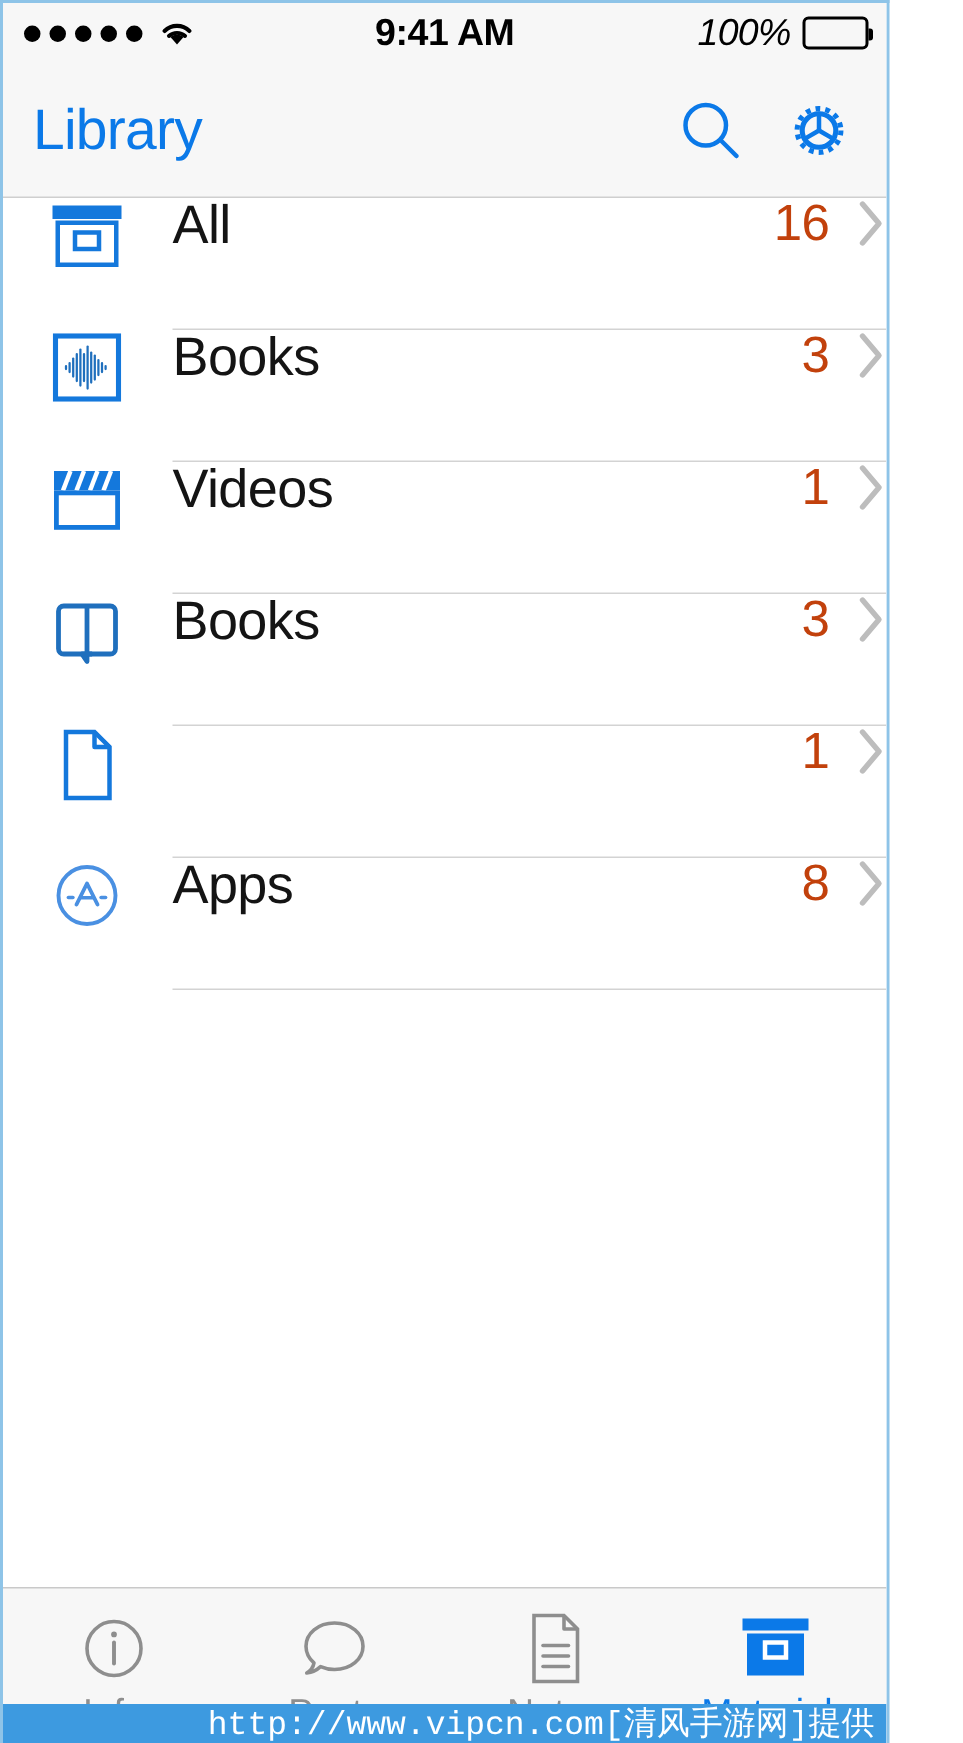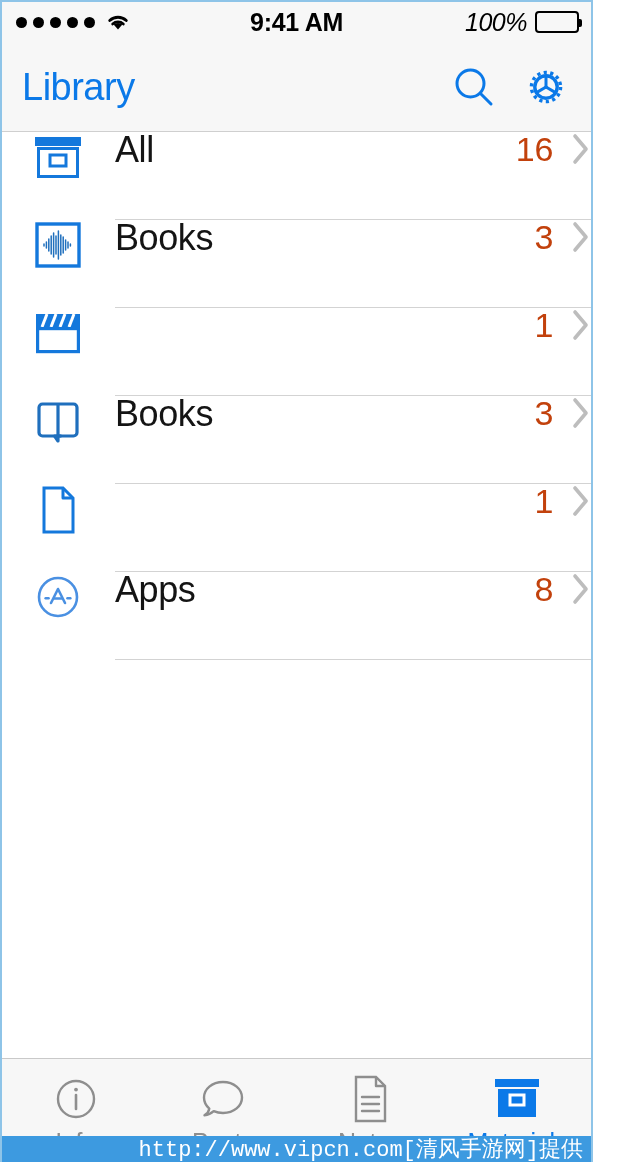--- a/index.html
+++ b/index.html
@@ -340,20 +340,21 @@
           <rect x="4" y="6" width="44" height="13" fill="#1478dc"></rect>
           <g stroke="#ffffff" stroke-width="3">
             <line x1="10" y1="19" x2="15" y2="6"></line>
             <line x1="19" y1="19" x2="24" y2="6"></line>
             <line x1="28" y1="19" x2="33" y2="6"></line>
             <line x1="37" y1="19" x2="42" y2="6"></line>
           </g>
           <rect x="5.6" y="20.6" width="40.8" height="23" fill="none" stroke="#1478dc" stroke-width="3.2"></rect>
         </svg>
       </span>
+      <span class="row-label">Videos</span>
       <span class="row-count">1</span>
       <span class="row-chevron">
         <svg width="20" height="34" viewBox="0 0 20 34">
             <polyline points="4,4 15,17 4,30" fill="none" stroke="#bdbdbd" stroke-width="3.6" stroke-linecap="round" stroke-linejoin="round"></polyline>
           </svg>
       </span>
     </div>
 
     <div class="row">
       <span class="row-icon">

